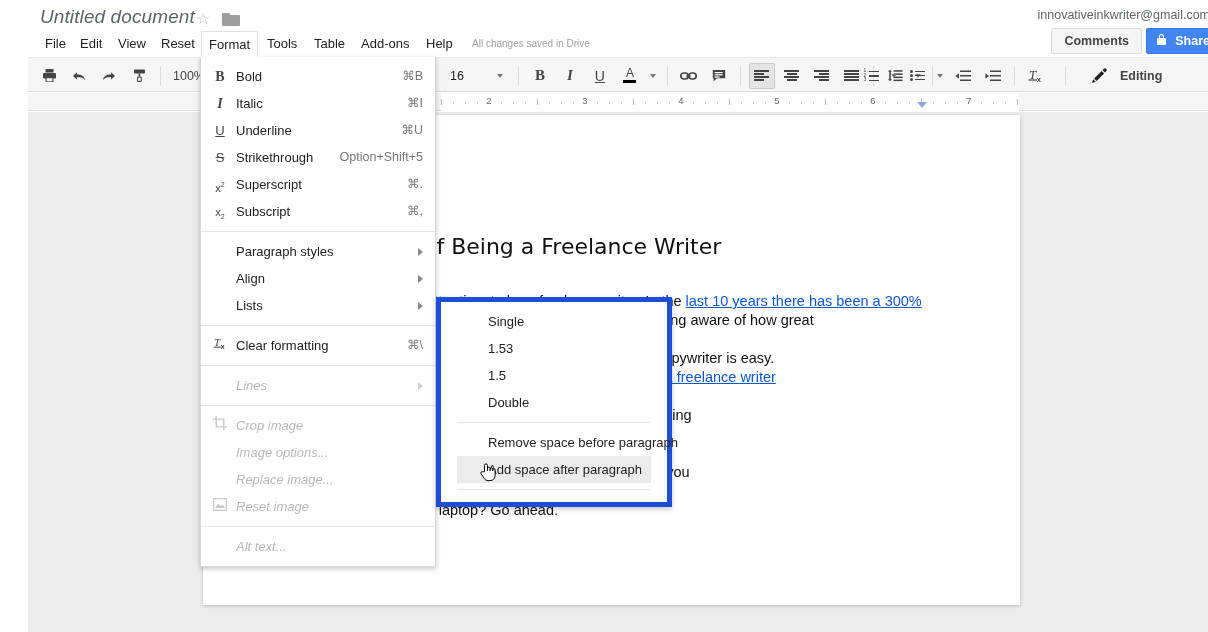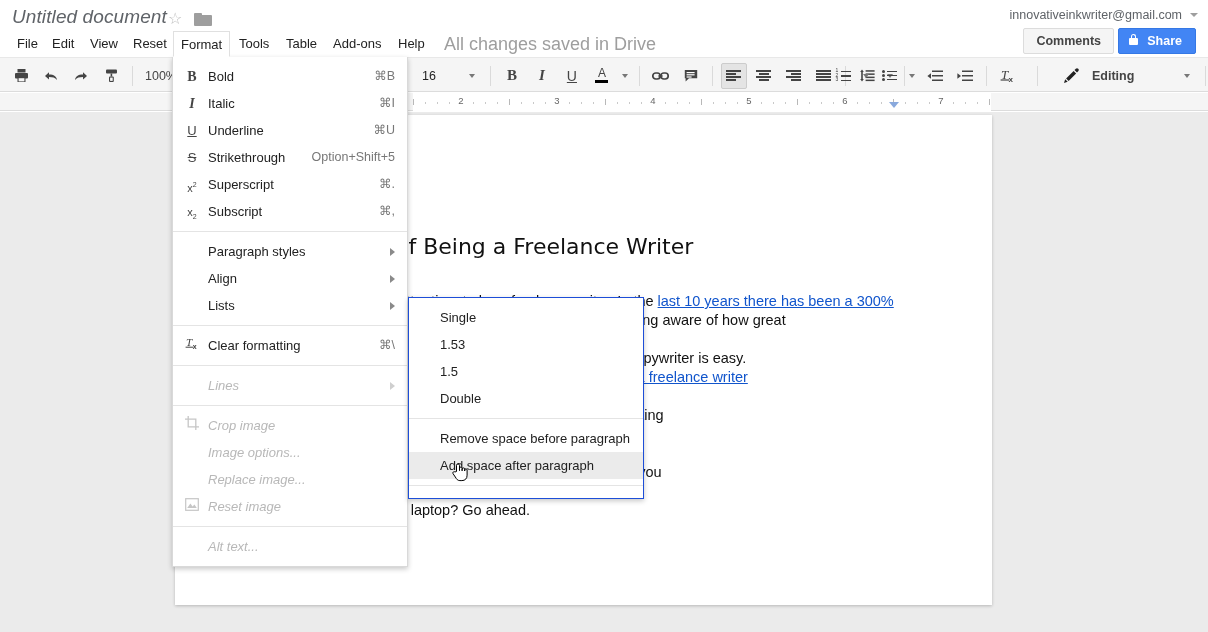--- a/index.html
+++ b/index.html
@@ -4,21 +4,21 @@
 <style>
   * { box-sizing: border-box; }
   html, body {
     margin: 0; padding: 0;
     width: 1208px; height: 632px;
     overflow: hidden;
     background: #fff;
     font-family: "Liberation Sans", sans-serif;
     -webkit-font-smoothing: antialiased;
   }
-  #app { position: relative; width: 1076px; height: 632px; background:#fff; }
+  #app { position: relative; width: 1076px; height: 632px; background:#fff;margin-left:28px; }
 
   
   .titlebar { position:absolute; left:0; top:0; width:1208px; height:30px; }
   .doc-title {
     position:absolute; left:12px; top:6px;
     font-size:19px; font-style:italic; color:#5f6368; letter-spacing:.1px;
     white-space:nowrap;
   }
   .star-icon { position:absolute; left:168px; top:11px; width:16px; height:16px; color:#bdbdbd; font-size:16px; line-height:16px; }
   .folder-icon { position:absolute; left:194px; top:13px; width:18px; height:13px; }
@@ -54,21 +54,21 @@
   
   .menubar { position:absolute; left:0; top:31px; width:1208px; height:26px; }
   .menu-item {
     position:absolute; top:0; height:26px; line-height:26px;
     font-size:13px; color:#222; padding:0 7px; white-space:nowrap;
   }
   .menu-item.open {
     background:#fff; border:1px solid #e0e0e0; border-bottom:1px solid #fff;
     line-height:25px; z-index:60;
   }
-  .save-status { position:absolute; top:0; height:26px; line-height:26px; font-size:18px; color:#9e9e9e; white-space:nowrap; }
+  .save-status { position:absolute; top:0; height:26px; line-height:26px; font-size:10px; color:#9e9e9e; white-space:nowrap; }
 
   
   .toolbar {
     position:absolute; left:0; top:57px; width:1208px; height:35px;
     background:#f5f5f5; border-top:1px solid #e8e8e8; border-bottom:1px solid #dcdcdc;
   }
   .tb { position:absolute; top:0; height:35px; display:flex; align-items:center; }
   .tb-btn {
     width:26px; height:26px; margin:0 2px;
     display:flex; align-items:center; justify-content:center;
@@ -145,23 +145,23 @@
   .mi.dis .arrow { border-left-color:#cfcfcf; }
   .mi .mico {
     position:absolute; left:10px; top:0; width:18px; height:27px;
     line-height:27px; text-align:center; font-size:13px; color:#444;
   }
   .mi.dis .mico { color:#c6c6c6; }
   .msep { height:1px; background:#e4e4e4; margin:6px 0; }
 
   .submenu {
     position:absolute; background:#fff;
-    border:1px solid #1d4ed8;
+    border:5px solid #1d4ed8;
     box-shadow:0 2px 5px rgba(0,0,0,.22);
-    z-index:55; padding:6px 0;
+    z-index:55; padding:6px 16px;
   }
   .smi { height:27px; line-height:27px; font-size:13px; color:#222; white-space:nowrap; padding-left:31px; padding-right:20px; }
   .smi.hl { background:#ebebeb; }
 
   
   .cursor { position:absolute; z-index:90; width:16px; height:20px; }
 </style>
 </head>
 <body>
 

